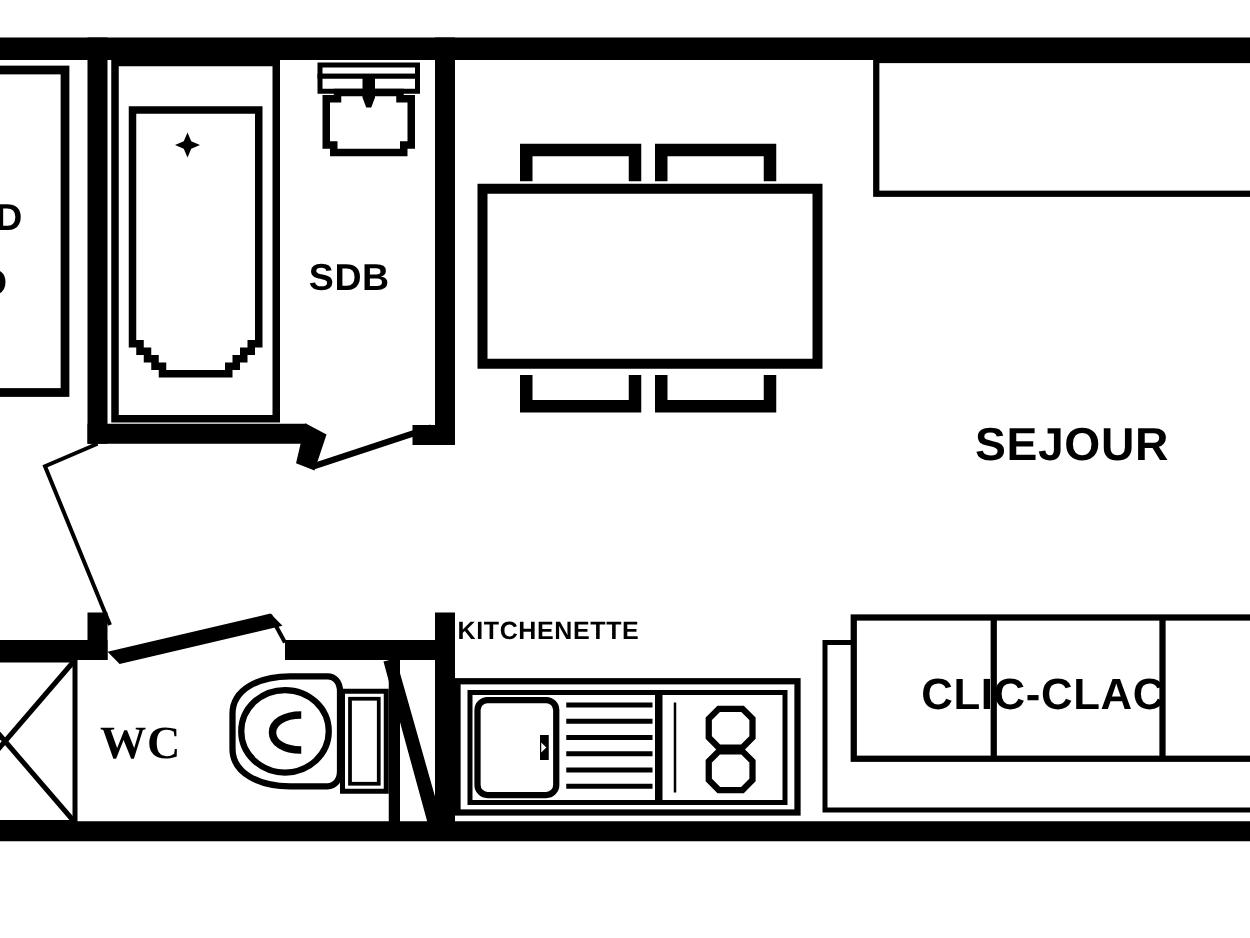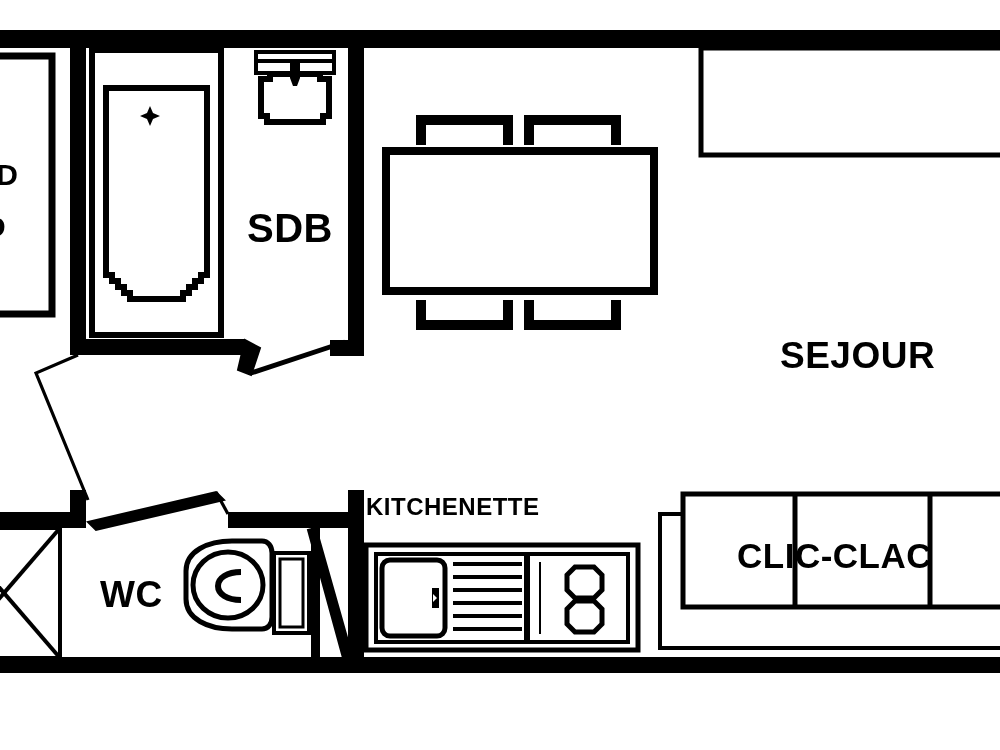--- a/index.html
+++ b/index.html
@@ -37,31 +37,32 @@
   }
   #label-sejour {
     left: 780px;
     top: 318px;
     font-size: 37px;
     margin-top: 19px;
   }
   #label-sdb {
     left: 247px;
     top: 208px;
-    font-size: 40px;
+    font-size: 30px;
   }
   #label-wc {
-    left: 100px;
+    left: 80px;
     top: 576px;
     font-size: 37px;
+    font-family: Liberation Serif, serif;
   }
   #label-kitchenette {
     left: 366px;
     top: 495px;
-    font-size: 24px;
+    font-size: 20px;
   }
   #label-placard-partial {
     left: -26px;
     top: 160px;
     font-size: 30px;
   }
   #label-placard-partial2 {
     left: -16px;
     top: 212px;
     font-size: 30px;

